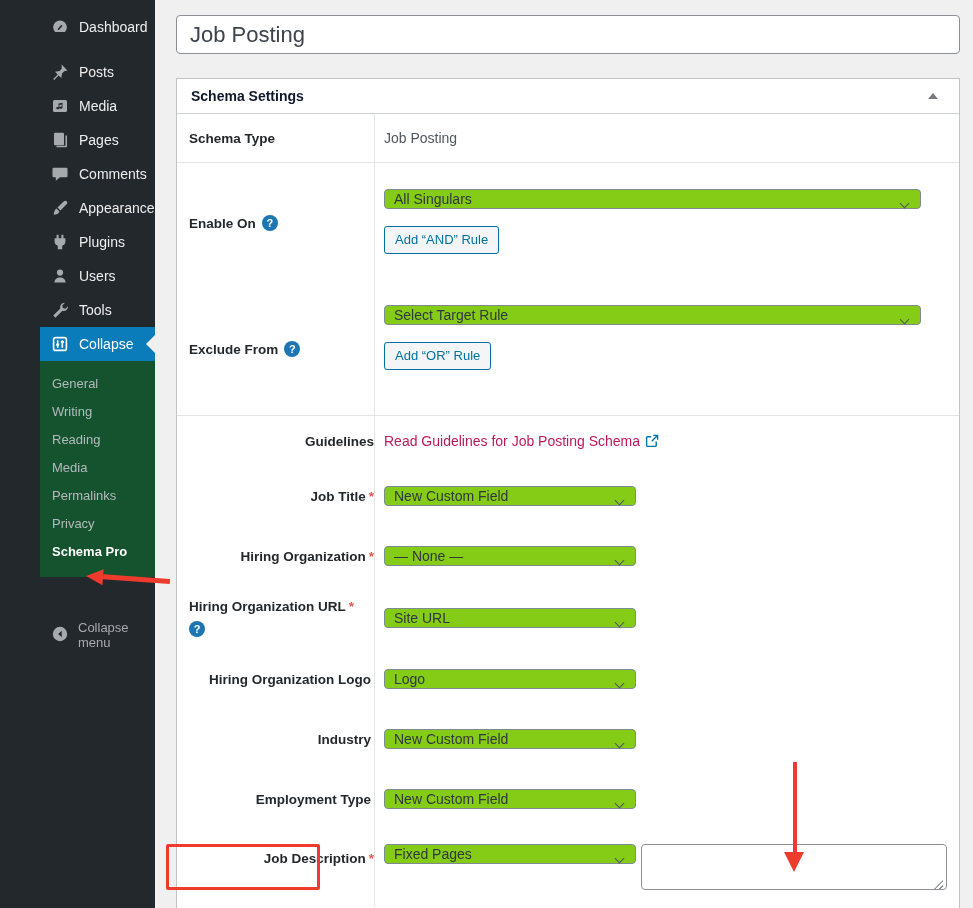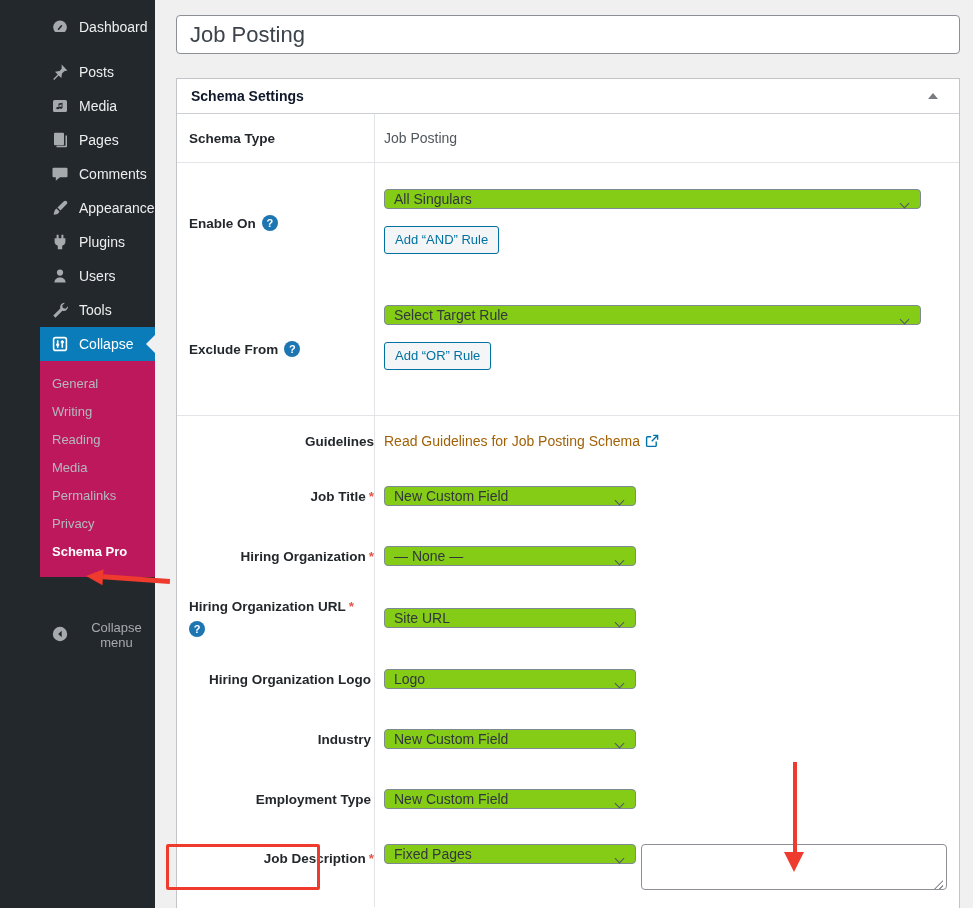--- a/index.html
+++ b/index.html
@@ -14,24 +14,24 @@
   
   #sidebar { position:absolute; left:0; top:0; width:155px; height:908px; background:#23282d; z-index:5;padding-left:40px; }
   .menu-top { padding-top:10px; }
   .mi { position:relative; height:34px; display:flex; align-items:center; padding-left:10px; gap:9px; color:#eeeeee; font-size:14px; cursor:pointer; }
   .mi .micon { width:20px; height:20px; flex:none; display:flex; align-items:center; justify-content:center; }
   .mi svg { display:block; }
   .sep { height:11px; }
   .mi.active { background:#0a7cba; color:#fff; }
   .notch { position:absolute; right:0; top:50%; margin-top:-9px; width:0; height:0;
            border-top:9px solid transparent; border-bottom:9px solid transparent; border-right:9px solid #f0f0f1; }
-  #submenu { background:#be185d; padding:8px 0 12px 0; }
+  #submenu { background:#14532d; padding:8px 0 12px 0; }
   .smi { height:28px; display:flex; align-items:center; padding-left:12px; color:#b4b9be; font-size:13px; cursor:pointer; }
   .smi.current { color:#ffffff; font-weight:bold; }
-  #collapse { margin-top:44px; height:28px; display:flex; align-items:center; padding-left:11px; gap:9px; color:#a7aaad; font-size:13px; cursor:pointer;text-align:center; }
+  #collapse { margin-top:44px; height:28px; display:flex; align-items:center; padding-left:11px; gap:9px; color:#a7aaad; font-size:13px; cursor:pointer; }
 
   
   #content { position:absolute; left:155px; top:0; right:0; bottom:0; }
   #title-input {
     position:absolute; left:21px; top:15px; width:784px; height:39px;
     border:1px solid #8c8f94; border-radius:4px; background:#fff;
     font-family:"Liberation Sans", sans-serif; font-size:22px; font-weight:300; color:#3c434a;
     padding:0 13px; outline:none;
   }
   #panel { position:absolute; left:21px; top:78px; width:784px; height:840px; background:#fff; border:1px solid #c3c4c7; border-bottom:none; }
@@ -81,21 +81,21 @@
   #row-orgurl .lcol { flex-direction:column; align-items:flex-start; justify-content:center; gap:7px; }
   #row-jobdesc { height:78px; }
   #row-jobdesc .lcol { align-items:flex-start; padding-top:22px; }
   #row-jobdesc .fcol { align-items:flex-start; padding-top:15px; }
   #ta-wrap { position:relative; margin-left:5px; }
   #ta-wrap textarea { width:306px; height:46px; border:1px solid #8c8f94; border-radius:4px; resize:none; outline:none; }
   .grip { position:absolute; right:4px; bottom:5px; width:9px; height:9px;
           background:repeating-linear-gradient(-45deg, transparent 0 2px, #8c8f94 2px 3.2px);
           clip-path:polygon(100% 0, 100% 100%, 0 100%); }
 
-  .link { color:#a16207; font-size:14px; text-decoration:none; display:inline-flex; align-items:center; gap:5px; cursor:pointer; }
+  .link { color:#be185d; font-size:14px; text-decoration:none; display:inline-flex; align-items:center; gap:5px; cursor:pointer; }
 
   
   .ann { position:absolute; z-index:50; }
   #ann-arrow-schema { left:86px; top:570px; width:84px; height:17px; display:flex; align-items:center; transform:rotate(4deg); }
   #ann-arrow-schema .head { width:0; height:0; border-top:8px solid transparent; border-bottom:8px solid transparent; border-right:17px solid #ee3b2e; }
   #ann-arrow-schema .shaft { width:67px; height:5px; background:#ee3b2e; }
   #ann-arrow-down { left:784px; top:762px; width:21px; height:110px; }
   #ann-arrow-down .shaft { width:4px; height:90px; background:#ee3b2e; margin:0 auto; }
   #ann-arrow-down .head { width:0; height:0; border-left:10px solid transparent; border-right:10px solid transparent; border-top:20px solid #ee3b2e; }
   #ann-box-jobdesc { left:166px; top:844px; width:154px; height:46px; border:3px solid #ee3b2e; border-radius:2px; }

